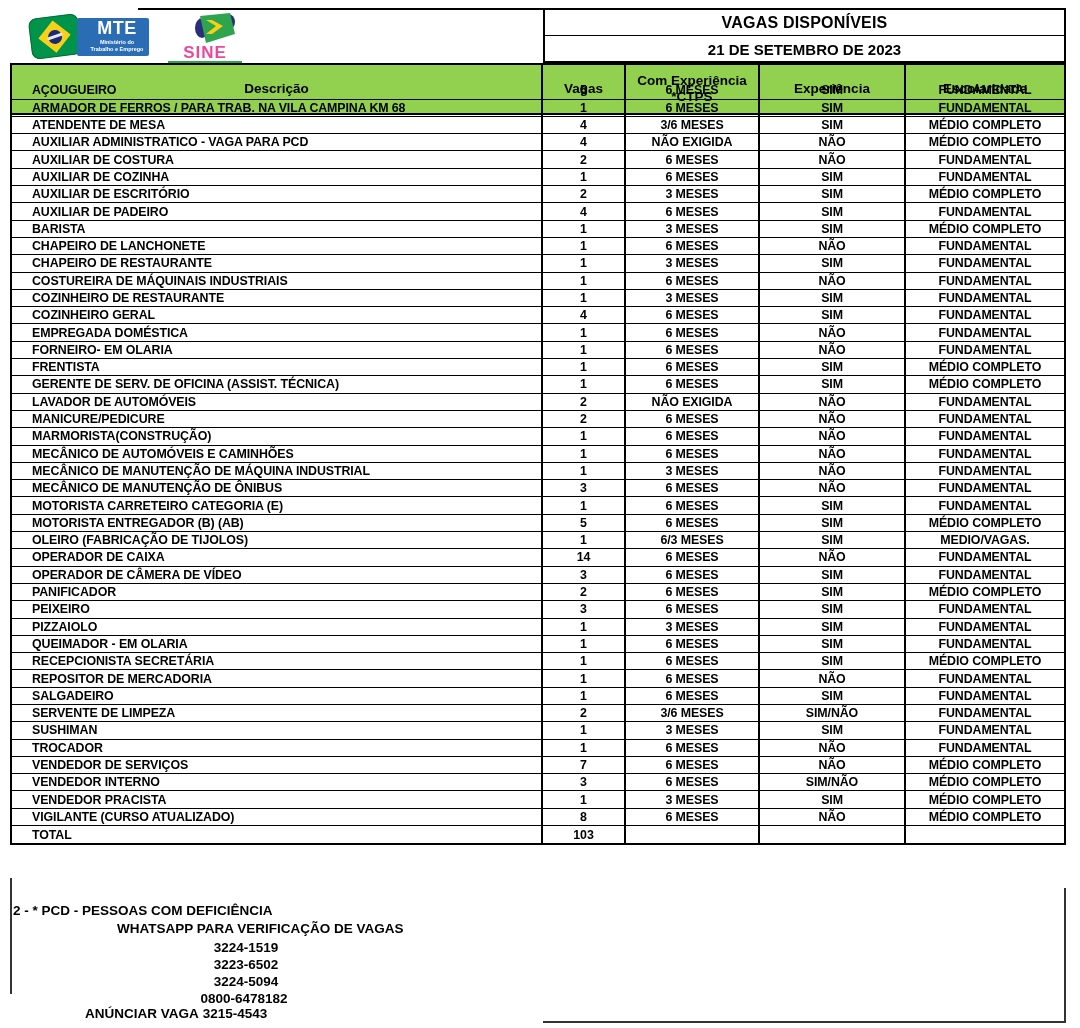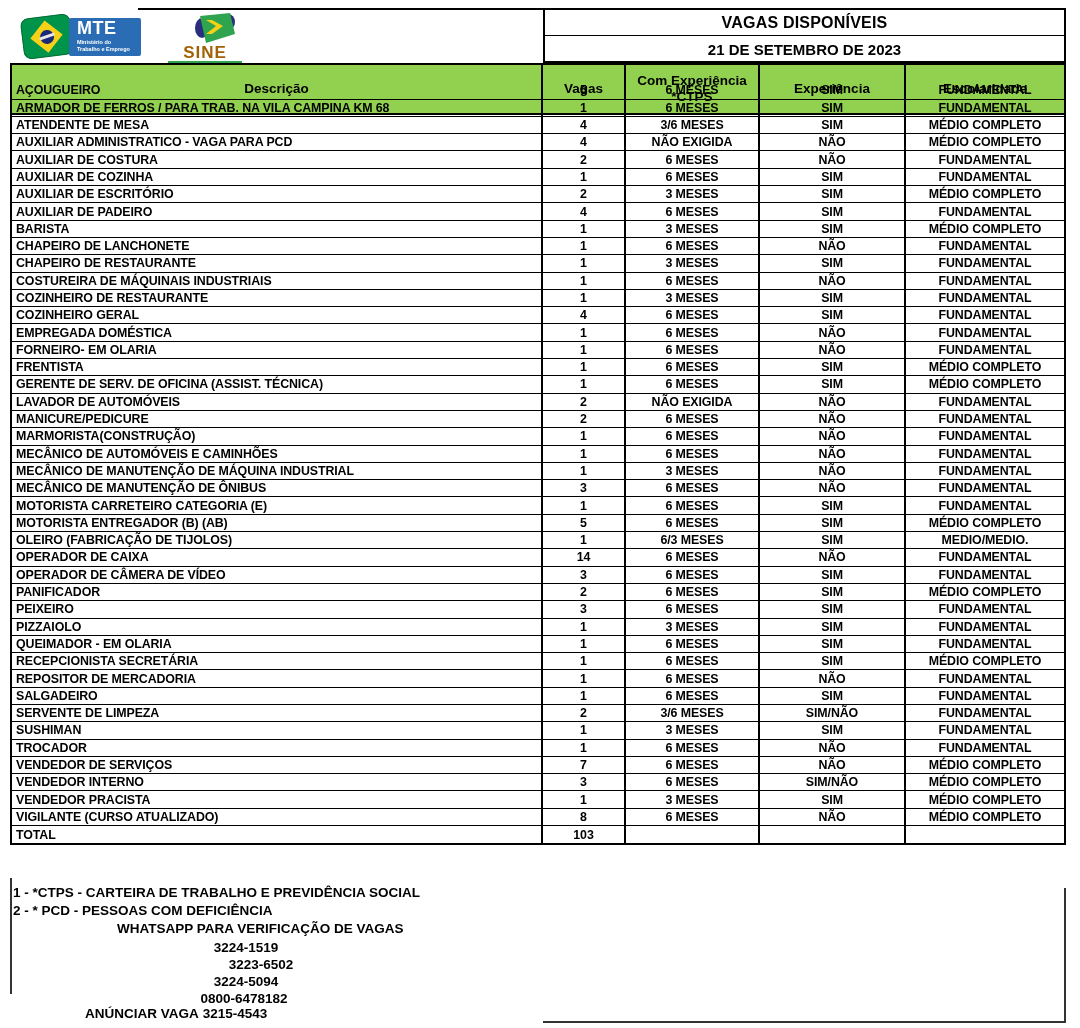--- a/index.html
+++ b/index.html
@@ -9,46 +9,46 @@
   
   .top-rule{position:absolute;left:138px;top:8px;width:928px;height:2px;background:#000;}
   .title-box{position:absolute;left:543px;top:8px;width:523px;height:55px;
              border:2px solid #000;box-sizing:border-box;background:#fff;}
   .title-row1{height:25px;border-bottom:1px solid #000;display:flex;align-items:center;justify-content:center;
               font-weight:bold;font-size:16px;letter-spacing:.2px;}
   .title-row2{height:26px;display:flex;align-items:center;justify-content:center;
               font-weight:bold;font-size:15px;}
 
   
-  .logo-mte{position:absolute;left:22px;top:14px;width:120px;height:46px;}
+  .logo-mte{position:absolute;left:30px;top:14px;width:120px;height:46px;text-align:center;}
   .flag{position:absolute;left:0;top:2px;width:50px;height:41px;background:#00934a;border-radius:8px;
         transform:rotate(-7deg);box-shadow:0 0 0 1px #0a6b38 inset;}
   .flag .diamond{position:absolute;left:13px;top:9px;width:23px;height:23px;background:#f7d117;transform:rotate(45deg);}
   .flag .globe{position:absolute;left:18px;top:14px;width:14px;height:14px;border-radius:50%;background:#1b2a78;}
   .flag .band{position:absolute;left:17px;top:19px;width:16px;height:3px;background:#e8e8e8;transform:rotate(-12deg);border-radius:2px;}
   .mte-box{position:absolute;left:47px;top:4px;width:72px;height:38px;background:#2a6db4;border-radius:2px;
            padding:1px 0 0 8px;box-sizing:border-box;}
   .mte-acronym{color:#fff;font-weight:bold;font-size:18px;line-height:19px;letter-spacing:.5px;}
   .mte-sub{color:#fff;font-weight:bold;font-size:5.5px;line-height:6px;margin-top:1px;}
 
   
   .logo-sine{position:absolute;left:168px;top:10px;width:74px;height:56px;}
   .sine-icon{position:absolute;left:26px;top:2px;}
-  .sine-text{position:absolute;left:2px;top:33px;width:70px;text-align:center;color:#a16207;
+  .sine-text{position:absolute;left:2px;top:33px;width:70px;text-align:center;color:#ec4899;
              font-weight:bold;font-size:17px;letter-spacing:1px;}
   .sine-underline{position:absolute;left:0;top:51px;width:74px;height:3px;background:#2fa44e;}
 
   
   .vtable{position:absolute;left:10px;top:63px;display:grid;
           grid-template-columns:531px 83px 134px 146px 158px;
           grid-auto-rows:17.3px;border:2px solid #000;background:#fff;}
   .vtable .cell{box-sizing:border-box;border-right:2px solid #000;border-bottom:1px solid #000;
                 font-weight:bold;font-size:12.4px;letter-spacing:-.1px;line-height:16px;
                 display:flex;align-items:center;justify-content:center;overflow:hidden;white-space:nowrap;}
-  .vtable .cell.c0{justify-content:flex-start;padding-left:4px;}
+  .vtable .cell.c0{justify-content:flex-start;padding-left:20px;}
   .vtable .cell.last-col{border-right:none;}
   .vtable .cell.last-row{border-bottom:none;}
   .vtable .hcell{box-sizing:border-box;height:50px;background:#92d050;border-right:2px solid #000;
                  border-bottom:2px solid #000;display:flex;flex-direction:column;align-items:center;
                  justify-content:center;font-weight:bold;font-size:13.5px;line-height:16px;}
   .vtable .hcell.last-col{border-right:none;}
 
   
   .fn{position:absolute;font-weight:bold;font-size:13.5px;white-space:nowrap;}
   .center200{width:200px;text-align:center;}
@@ -239,21 +239,21 @@
       <div class="cell c4 last-col">FUNDAMENTAL</div>
       <div class="cell c0">MOTORISTA ENTREGADOR (B) (AB)</div>
       <div class="cell c1">5</div>
       <div class="cell c2">6 MESES</div>
       <div class="cell c3">SIM</div>
       <div class="cell c4 last-col">MÉDIO COMPLETO</div>
       <div class="cell c0">OLEIRO (FABRICAÇÃO DE TIJOLOS)</div>
       <div class="cell c1">1</div>
       <div class="cell c2">6/3 MESES</div>
       <div class="cell c3">SIM</div>
-      <div class="cell c4 last-col">MEDIO/MEDIO.</div>
+      <div class="cell c4 last-col">MEDIO/VAGAS.</div>
       <div class="cell c0">OPERADOR DE CAIXA</div>
       <div class="cell c1">14</div>
       <div class="cell c2">6 MESES</div>
       <div class="cell c3">NÃO</div>
       <div class="cell c4 last-col">FUNDAMENTAL</div>
       <div class="cell c0">OPERADOR DE CÂMERA DE VÍDEO</div>
       <div class="cell c1">3</div>
       <div class="cell c2">6 MESES</div>
       <div class="cell c3">SIM</div>
       <div class="cell c4 last-col">FUNDAMENTAL</div>
@@ -327,25 +327,24 @@
       <div class="cell c2">6 MESES</div>
       <div class="cell c3">NÃO</div>
       <div class="cell c4 last-col">MÉDIO COMPLETO</div>
       <div class="cell c0 last-row">TOTAL</div>
       <div class="cell c1 last-row">103</div>
       <div class="cell c2 last-row"></div>
       <div class="cell c3 last-row"></div>
       <div class="cell c4 last-col last-row"></div>
     </div>
 
-  <div class="fn" style="left:13px;top:885px;">1 - *CTPS - CARTEIRA DE TRABALHO E PREVIDÊNCIA SOCIAL</div>
   <div class="fn" style="left:13px;top:903px;text-align:center;">2 - * PCD - PESSOAS COM DEFICIÊNCIA</div>
   <div class="fn" style="left:117px;top:921px;">WHATSAPP PARA VERIFICAÇÃO DE VAGAS</div>
   <div class="fn center200" style="left:146px;top:940px;">3224-1519</div>
-  <div class="fn center200" style="left:161px;top:957px;">3223-6502</div>
+  <div class="fn center200" style="left:146px;top:957px;">3223-6502</div>
   <div class="fn center200" style="left:146px;top:974px;">3224-5094</div>
   <div class="fn center200" style="left:144px;top:991px;">0800-6478182</div>
   <div class="fn" style="left:85px;top:1006px;">
     <span>ANÚNCIAR VAGA</span><span class="announce-num">3215-4543</span>
   </div>
 
   <div class="stub-left"></div>
   <div class="box-bottom"></div>
   <div class="box-right"></div>
 

